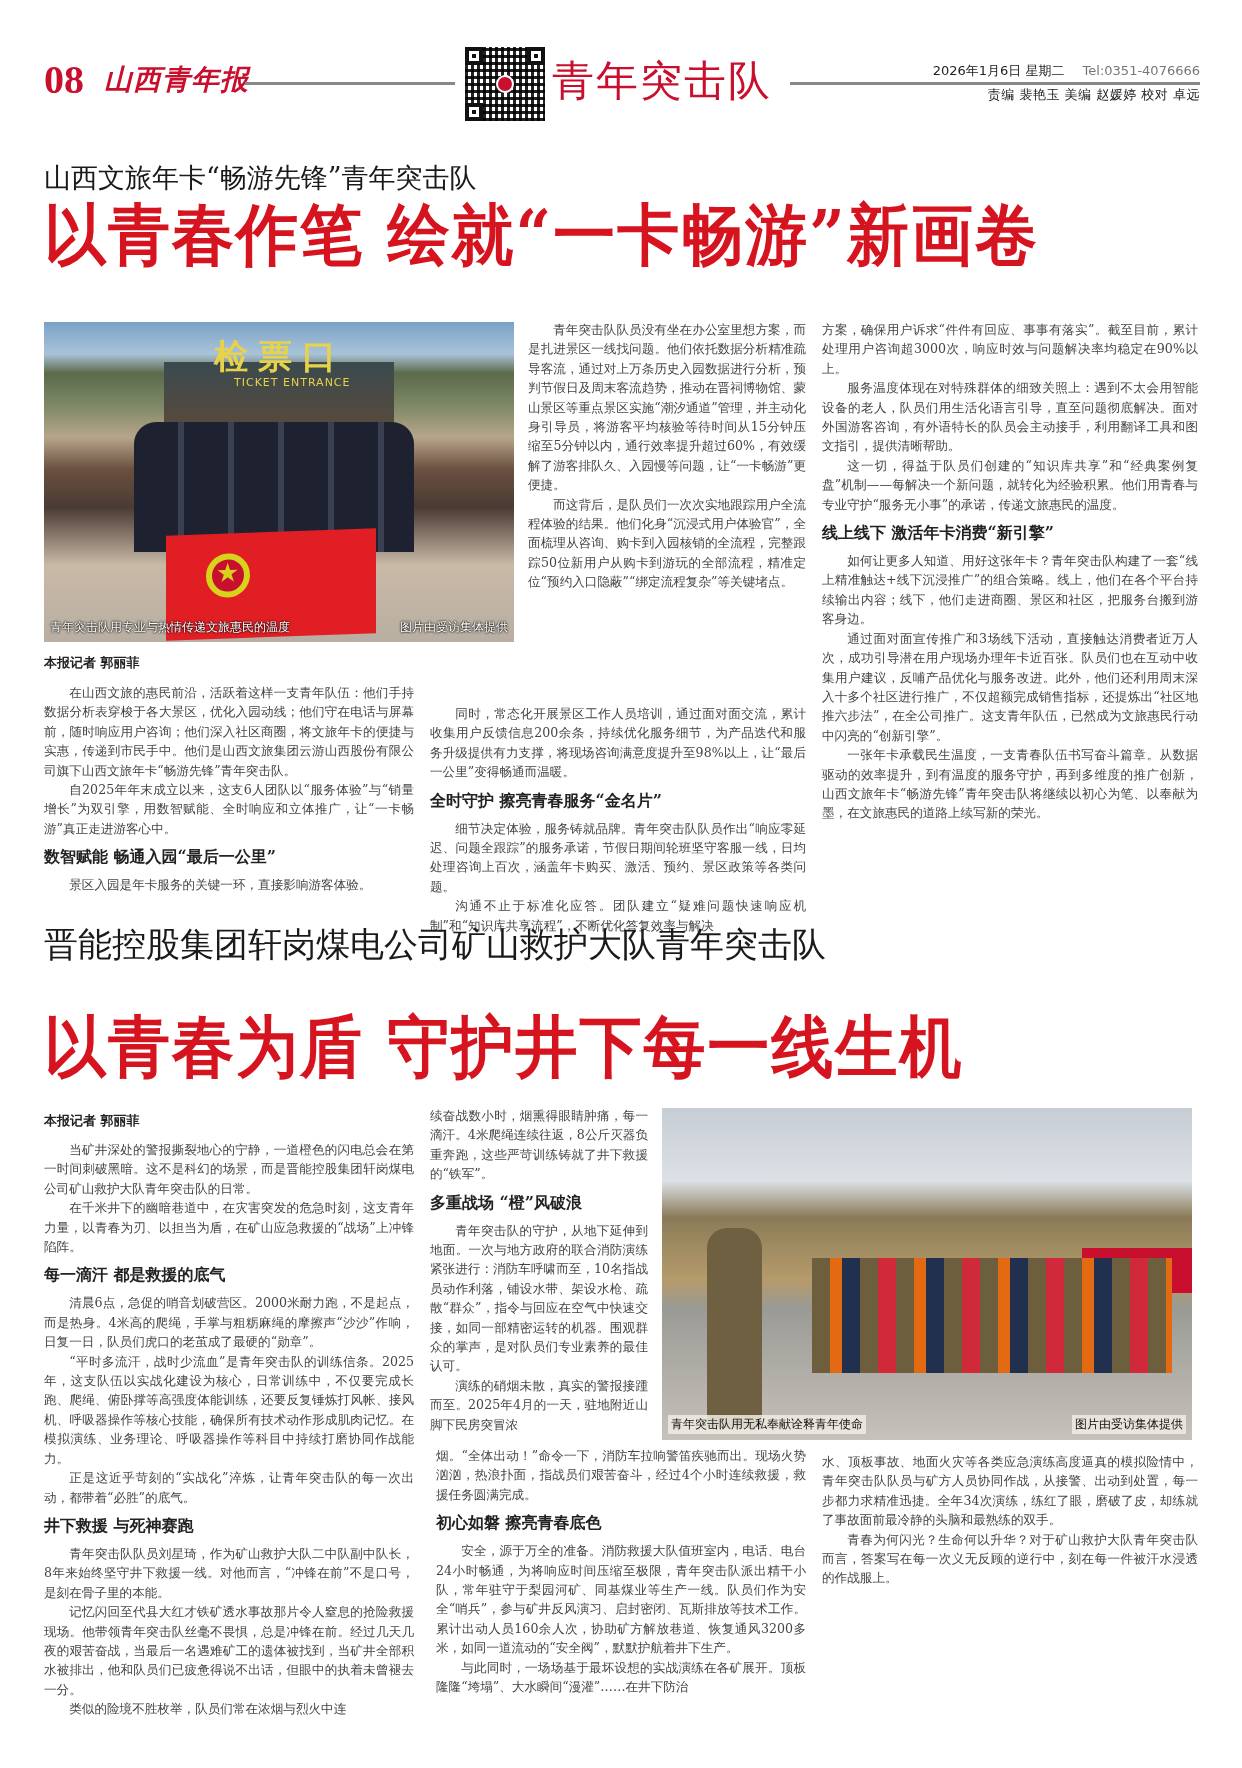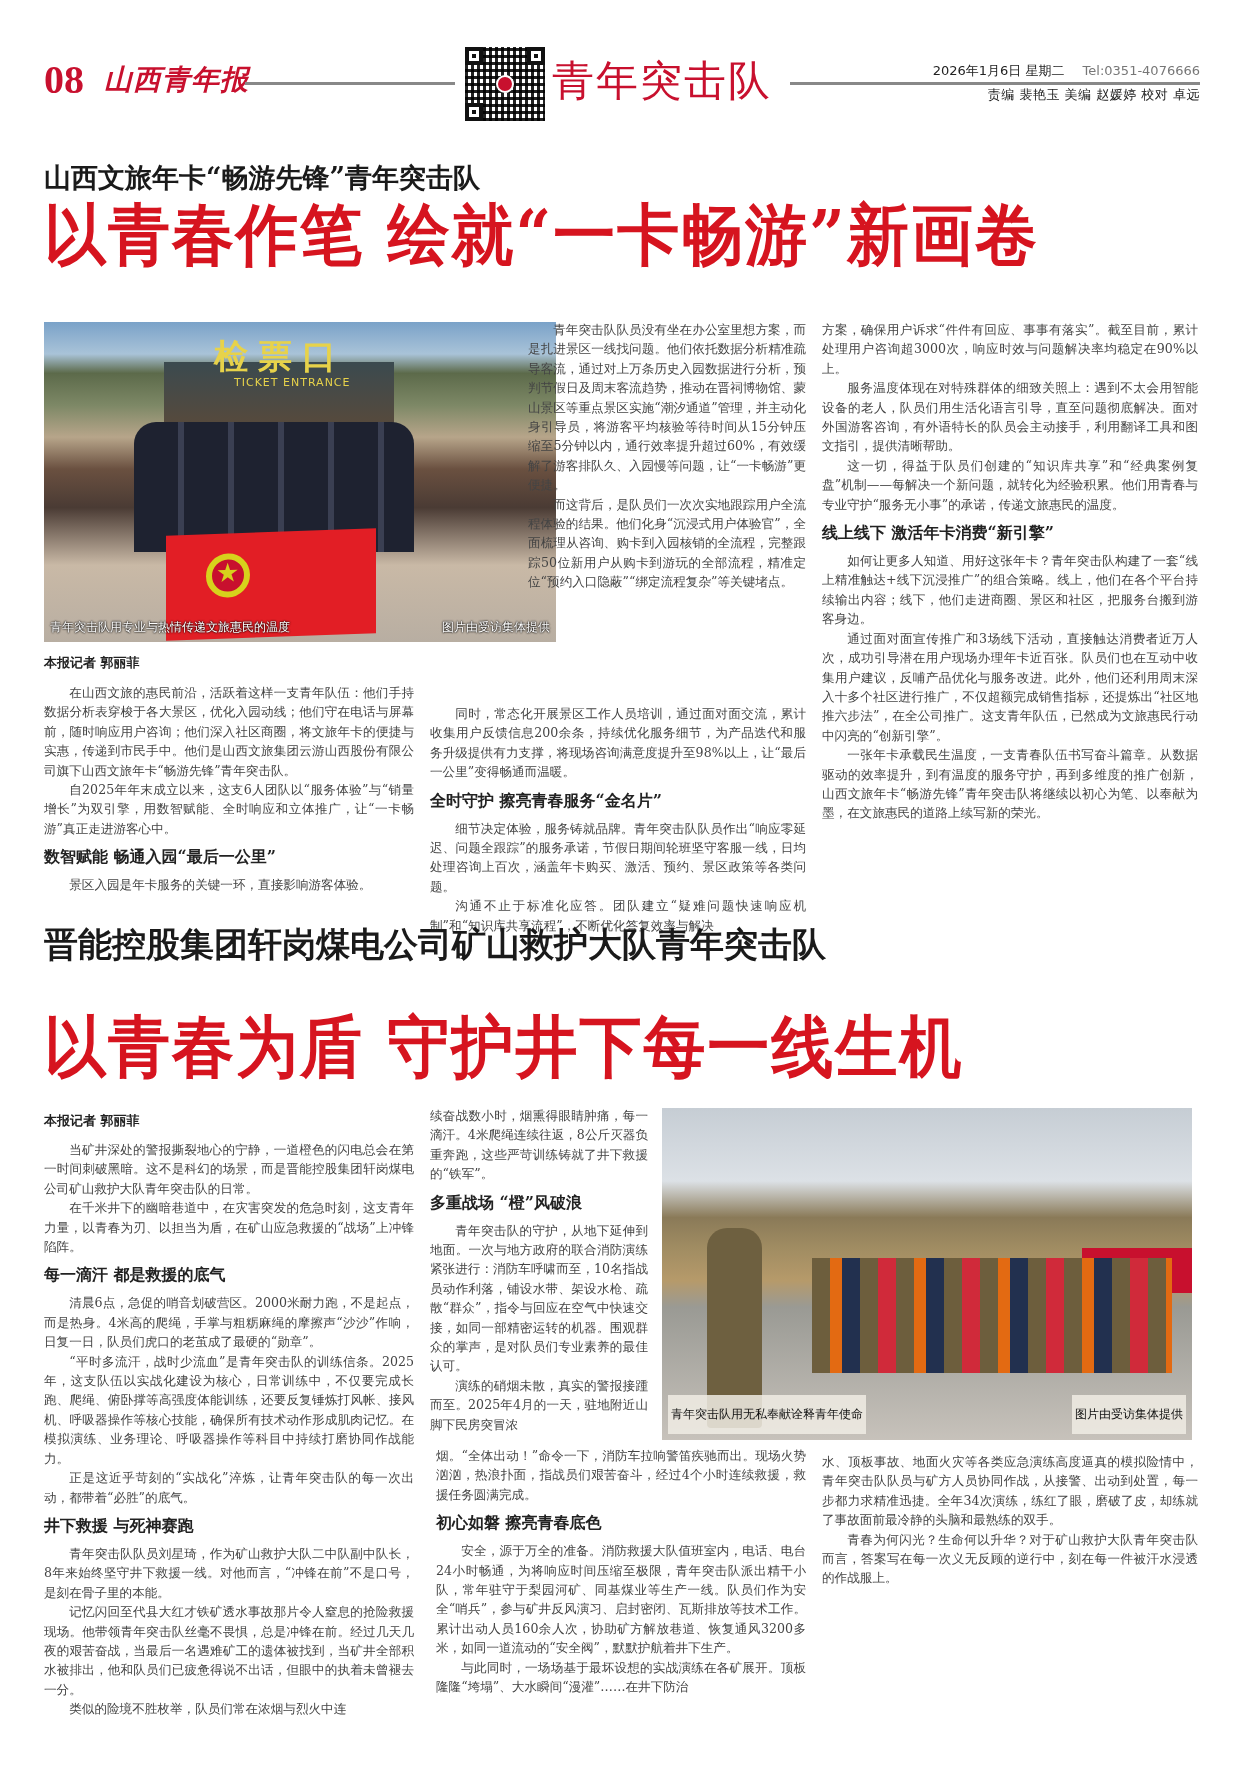--- a/index.html
+++ b/index.html
@@ -18,44 +18,44 @@
     .qr .corner { position: absolute; width: 18px; height: 18px; border: 4px solid #111; background: #fff; }
     .qr .corner::after { content: ""; position: absolute; left: 3px; top: 3px; width: 4px; height: 4px; background: #111; }
     .qr .c1 { left: 0; top: 0; } .qr .c2 { right: 0; top: 0; } .qr .c3 { left: 0; bottom: 0; }
     .qr .logo { position: absolute; left: 31px; top: 28px; width: 18px; height: 18px; border-radius: 50%; background: #c8102e; border: 2px solid #fff; }
     .section-name { position: absolute; left: 552px; top: 53px; font-family: "DejaVu Serif", serif; font-size: 42px; color: #c8102e; line-height: 56px; letter-spacing: 2px; }
     .dateline { position: absolute; right: 42px; top: 62px; font-family: "DejaVu Sans", sans-serif; font-size: 13px; color: #222; }
     .dateline .tel { color: #777; margin-left: 14px; }
     .editors { position: absolute; right: 42px; top: 86px; font-family: "DejaVu Sans", sans-serif; font-size: 13px; color: #222; letter-spacing: 0.5px; }
 
     
-    .kicker { position: absolute; font-family: "DejaVu Serif", serif; font-weight: bold; color: #1a1a1a; letter-spacing: 0px; }
+    .kicker { position: absolute; font-family: "DejaVu Serif", serif; font-weight: normal; color: #1a1a1a; letter-spacing: 0px; }
     .headline { position: absolute; font-family: "DejaVu Serif", serif; font-weight: bold; color: #d6141f; letter-spacing: 2px; transform-origin: left top; }
     .k1 { left: 44px; top: 160px; font-size: 27px; line-height: 36px; }
     .h1 { left: 44px; top: 198px; font-size: 62px; line-height: 70px; transform: scaleY(1.08); }
     .k2 { left: 44px; top: 926px; font-size: 34px; line-height: 36px; }
     .h2 { left: 44px; top: 1010px; font-size: 62px; line-height: 70px; transform: scaleY(1.08); }
 
     .photo { position: absolute; overflow: hidden; }
-    .photo1 { left: 44px; top: 322px; width: 512px; height: 320px; background:
+    .photo1 { left: 44px; top: 322px; width: 470px; height: 320px; background:
       linear-gradient(180deg, #7aa2c8 0%, #a9c3d8 10%, #5c6a4a 16%, #7d8866 26%, #b7a58a 36%, #6a5040 46%, #4a3b34 58%, #c9b9a6 76%, #b8aea2 100%); }
     .photo1 .gate { position: absolute; left: 120px; top: 40px; width: 230px; height: 70px; background: linear-gradient(180deg, #3b4a4f, #5a4a3a); }
     .photo1 .sign { position: absolute; left: 170px; top: 12px; font-family: "DejaVu Serif", serif; font-weight: bold; font-size: 34px; color: #e7d24a; letter-spacing: 10px; }
     .photo1 .sign2 { position: absolute; left: 190px; top: 54px; font-family: "DejaVu Sans", sans-serif; font-size: 11px; color: #e7d24a; letter-spacing: 1px; }
     .photo1 .people { position: absolute; left: 90px; top: 100px; width: 280px; height: 130px; background: repeating-linear-gradient(90deg, #1e2230 0 44px, #3a3f52 44px 50px); border-radius: 22px 22px 0 0; }
     .photo1 .flag { position: absolute; left: 122px; top: 210px; width: 210px; height: 105px; background: #e21e25; transform: skewY(-2deg); }
     .photo1 .emblem { position: absolute; left: 40px; top: 20px; width: 44px; height: 44px; border-radius: 50%; border: 6px solid #d7d21c; background: #c8102e; }
     .photo1 .emblem::after { content: "★"; position: absolute; left: 4px; top: -2px; color: #d7d21c; font-size: 26px; line-height: 30px; font-family: "DejaVu Sans", sans-serif; }
     .photo2 { left: 662px; top: 1108px; width: 530px; height: 332px; background:
       linear-gradient(180deg, #c6cdd4 0%, #dce1e6 22%, #8a7a58 33%, #a08c62 42%, #b69a6a 52%, #9a9a94 60%, #c7c2bb 100%); }
     .photo2 .crowd { position: absolute; left: 150px; top: 150px; width: 360px; height: 115px; background: repeating-linear-gradient(90deg, #6d5e3d 0 18px, #e36a12 18px 30px, #22304f 30px 48px, #6d5e3d 48px 66px, #d02a3a 66px 84px); }
     .photo2 .commander { position: absolute; left: 45px; top: 120px; width: 55px; height: 200px; background: #6e6040; border-radius: 20px 20px 4px 4px; }
     .photo2 .truck { position: absolute; left: 420px; top: 140px; width: 110px; height: 45px; background: #c8102e; }
     .caption { position: absolute; bottom: 6px; font-family: "DejaVu Sans", sans-serif; font-size: 12px; color: #fff; text-shadow: 0 0 2px #000, 0 0 2px #000; }
-    .photo2 .caption { color: #111; text-shadow: none; background: rgba(240,236,228,0.85); padding: 11px 3px; }
+    .photo2 .caption { color: #111; text-shadow: none; background: rgba(240,236,228,0.85); padding: 1px 3px; }
     .cap-left { left: 6px; } .cap-right { right: 6px; }
 
     .byline { position: absolute; font-family: "DejaVu Sans", sans-serif; font-weight: bold; font-size: 13px; color: #222; }
     .col { position: absolute; font-family: "DejaVu Serif", serif; font-size: 12.6px; line-height: 19.4px; color: #444; text-align: justify; }
     .col p { text-indent: 2em; }
     .col h3 { font-family: "DejaVu Serif", serif; font-weight: bold; font-size: 16px; line-height: 24px; color: #222; margin: 7px 0 6px 0; text-indent: 0; }
   </style>
 </head>
 <body>
 

